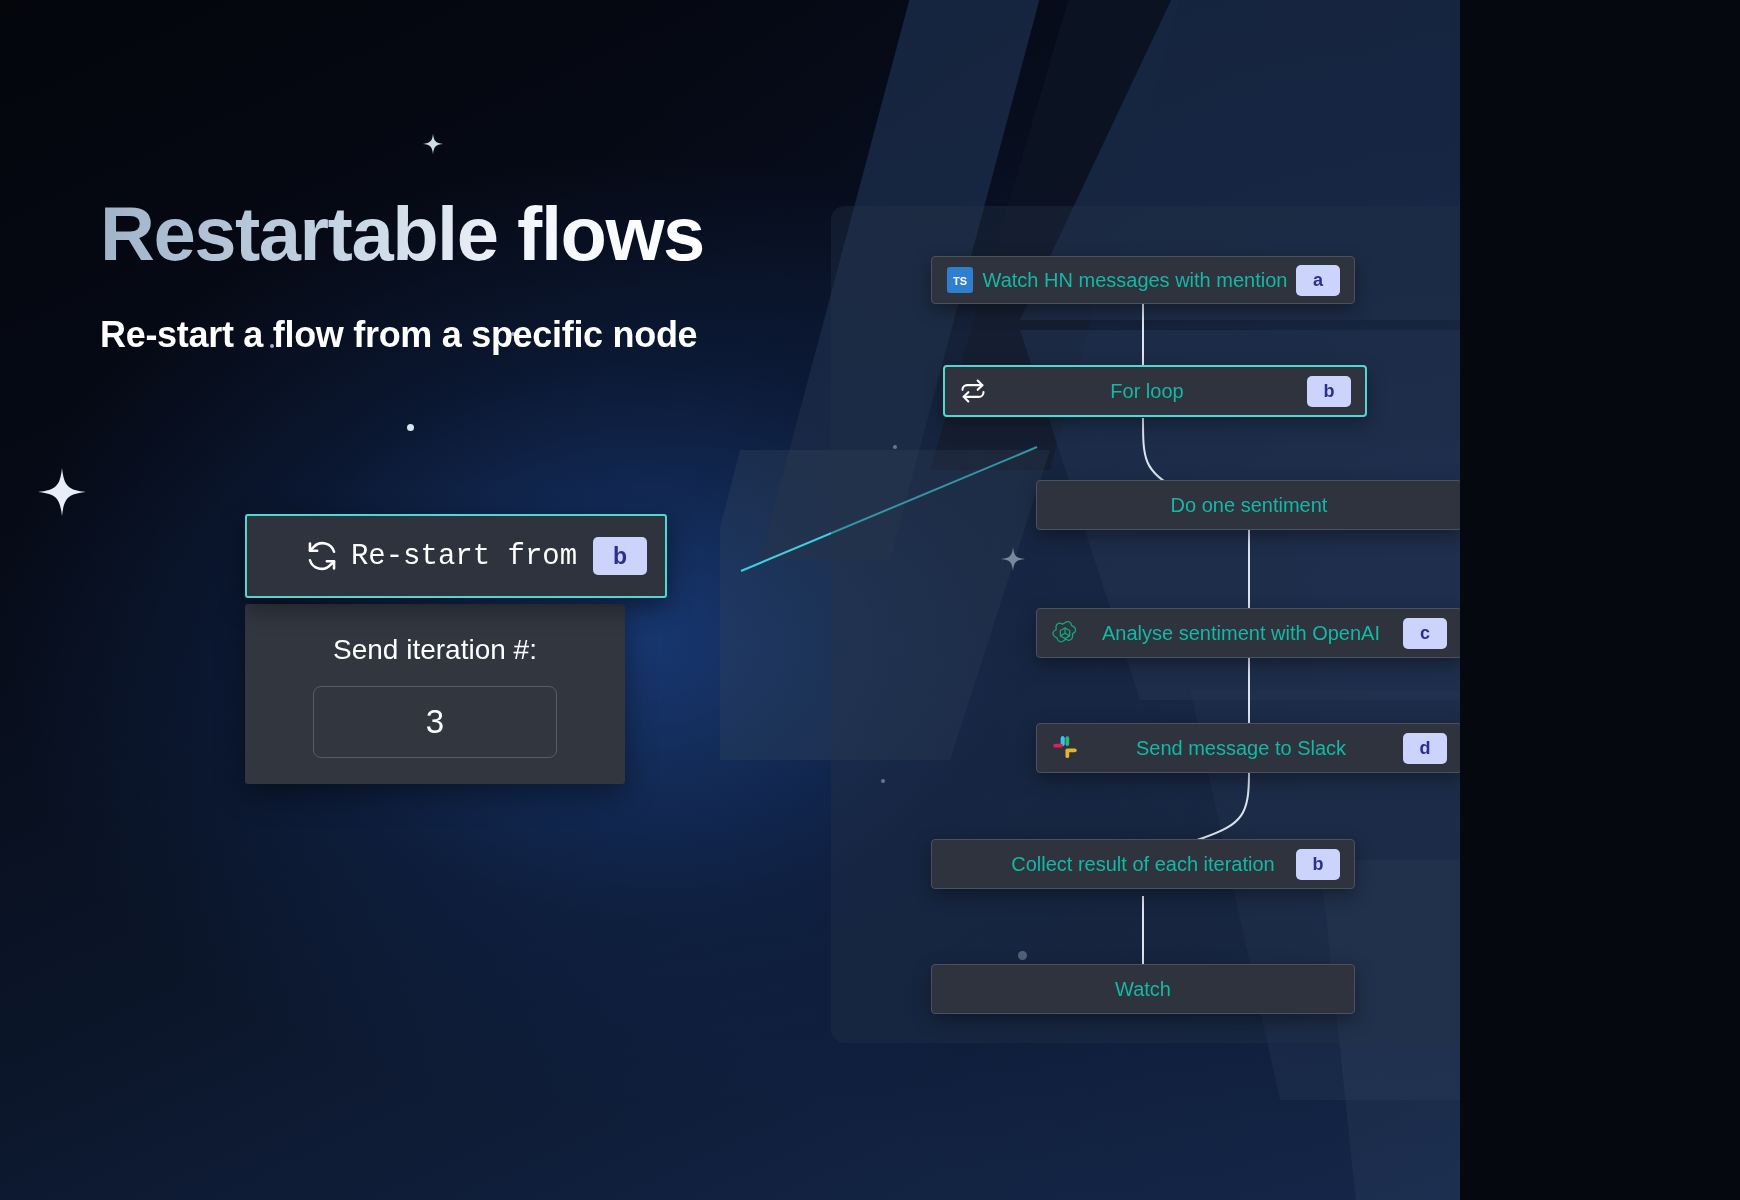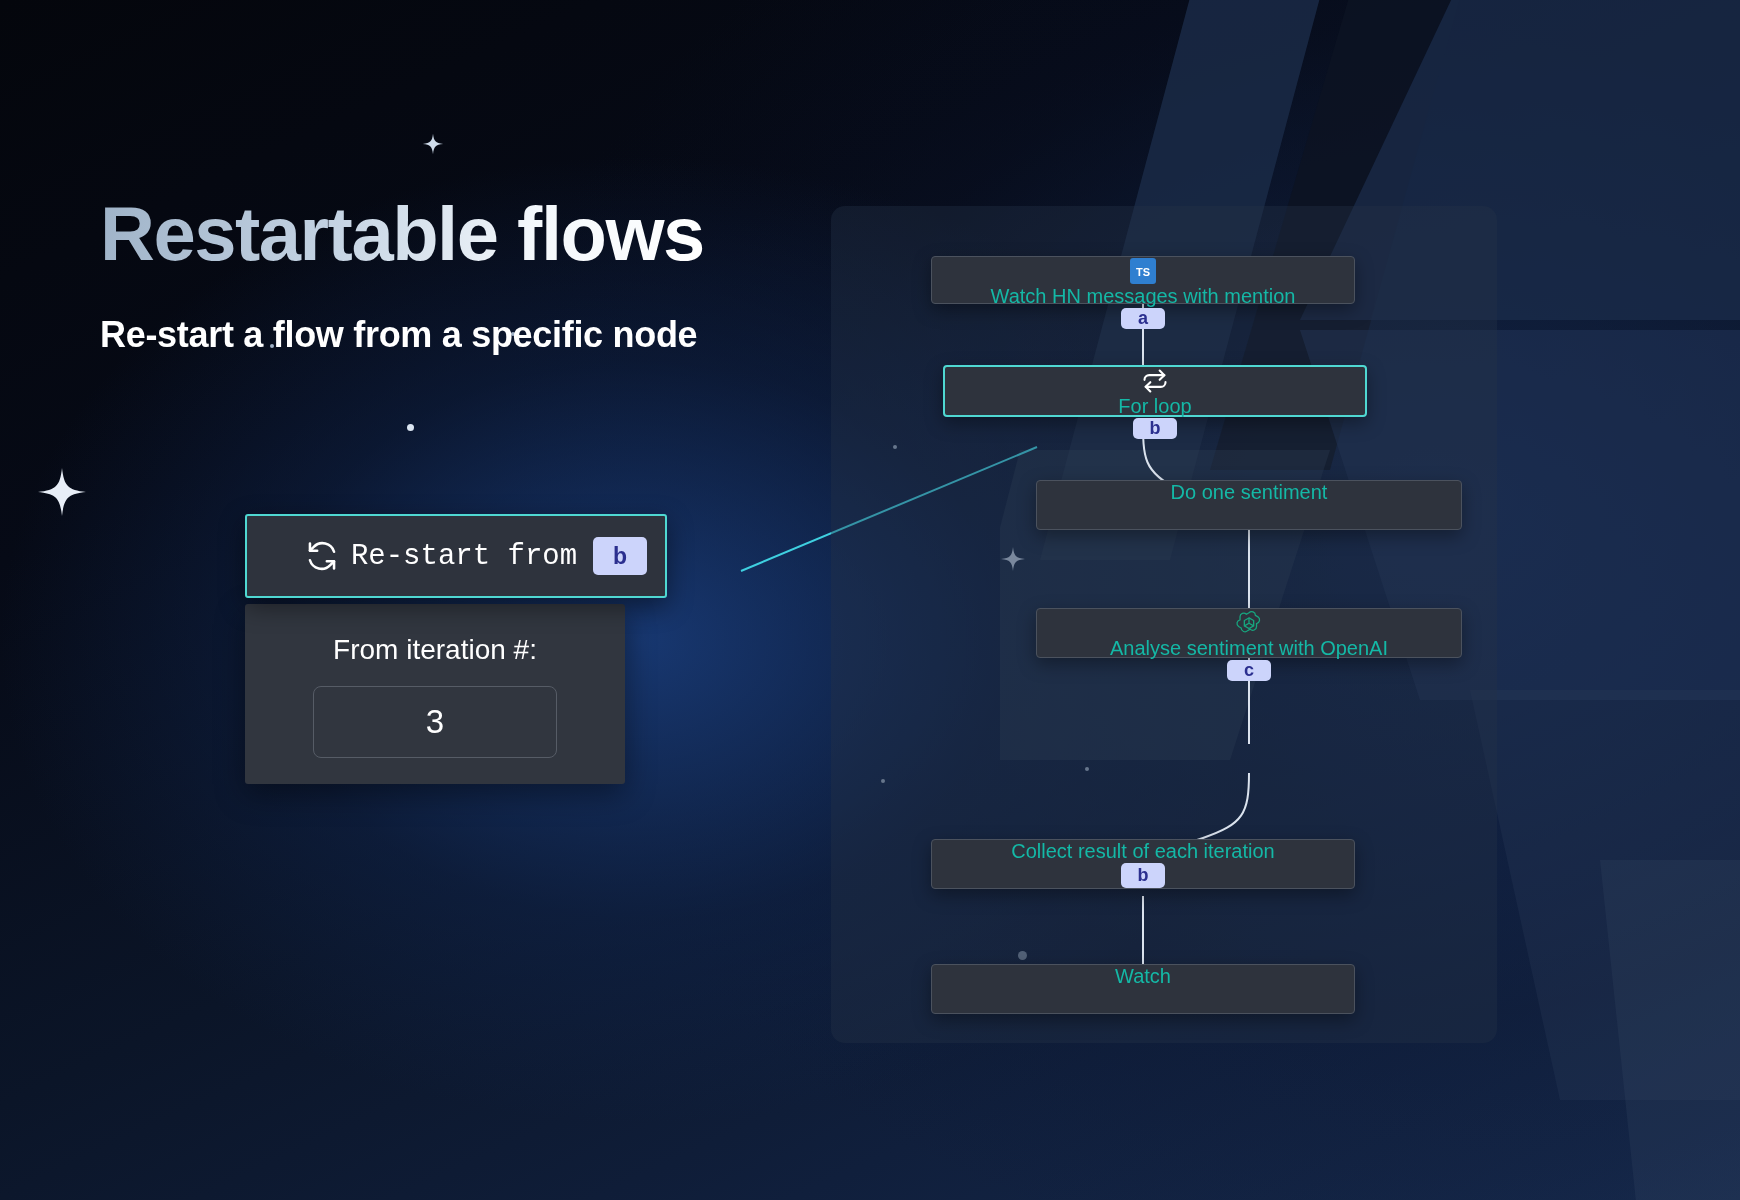--- a/index.html
+++ b/index.html
@@ -7,21 +7,21 @@
   html, body {
     width: 1740px;
     height: 1200px;
     overflow: hidden;
     background: #05080f;
     font-family: "Liberation Sans", sans-serif;
   }
 
   #stage {
     position: relative;
-    width: 1740px;
+    width: 1460px;
     height: 1200px;
     overflow: hidden;
     background:
       radial-gradient(ellipse 820px 620px at 640px 640px, rgba(26,62,126,0.85) 0%, rgba(16,38,80,0.45) 45%, rgba(7,12,26,0) 78%),
       radial-gradient(ellipse 1100px 900px at 1420px 520px, rgba(24,48,96,0.55) 0%, rgba(10,20,46,0.25) 55%, rgba(5,8,15,0) 85%),
       linear-gradient(155deg, #04060c 0%, #060a16 28%, #0b1528 55%, #101f3c 78%, #16294c 100%);
   }
 
   
   .bg-geo { position: absolute; inset: 0; overflow: hidden; pointer-events: none; }
@@ -139,21 +139,20 @@
 
   .node {
     position: absolute;
     background: #2e333d;
     border: 1px solid #4b525e;
     border-radius: 4px;
     display: flex;
     align-items: center;
     padding: 0 14px;
     box-shadow: 0 6px 18px rgba(0,0,0,0.35);
-    flex-direction: column;
   }
   .node.highlight { border: 2px solid #4fd8d2; margin-left: 12px; }
   .node-icon { width: 28px; height: 28px; flex: 0 0 auto; display: flex; align-items: center; justify-content: center; }
   .node-label {
     flex: 1;
     text-align: center;
     font-size: 20px;
     color: #14b8a6;
     white-space: nowrap;
   }
@@ -212,21 +211,21 @@
         <path d="M20.5 9A8.5 8.5 0 0 0 6.2 5.6L3.5 8.1"></path>
         <polyline points="3.5,3.2 3.5,8.3 8.6,8.3"></polyline>
         <path d="M3.5 15a8.5 8.5 0 0 0 14.3 3.4l2.7-2.5"></path>
         <polyline points="20.5,20.8 20.5,15.7 15.4,15.7"></polyline>
       </svg>
       <span class="restart-label">Re-start from</span>
       <span class="badge badge-lg">b</span>
     </div>
 
     <div class="iteration-panel">
-      <div class="iteration-label">From iteration #:</div>
+      <div class="iteration-label">Send iteration #:</div>
       <input class="iteration-input" type="text" value="3" style="">
     </div>
   </div>
 
   <div class="flow-panel"></div>
 
   <svg class="edge" style="left:831px;top:206px" width="920" height="900">
 
     <line x1="312" y1="90" x2="312" y2="159" stroke="#dbe3ee" stroke-width="2"></line>
 
@@ -278,20 +277,38 @@
         <svg width="30" height="30" viewBox="0 0 24 24" fill="none" stroke="#17a67f" stroke-width="1.1">
           <path d="M11.99 3.2a3.2 3.2 0 0 1 5.49 2.25l2.19 1.26a3.2 3.2 0 0 1-1.2 5.79v2.53a3.2 3.2 0 0 1-5.49 2.25l-2.19 1.27a3.2 3.2 0 0 1-5.49-2.25l-2.19-1.27a3.2 3.2 0 0 1 1.2-5.78V6.72a3.2 3.2 0 0 1 5.49-2.25z"></path>
           <path d="M12 7.6 16 9.9v4.6L12 16.8 8 14.5V9.9z"></path>
           <path d="M12 7.6v4.6l4 2.3M12 12.2 8 14.5"></path>
         </svg>
       </span>
       <span class="node-label">Analyse sentiment with OpenAI</span>
       <span class="badge badge-sm">c</span>
     </div>
 
+    <div class="node" style="left:205px;top:517px;width:426px;height:50px">
+      <span class="node-icon">
+        <svg width="28" height="28" viewBox="0 0 24 24">
+          <g fill="#36c5f0">
+            <rect x="8.4" y="2" width="3.2" height="8.2" rx="1.6"></rect>
+            <rect x="2" y="6.9" width="8.2" height="3.2" rx="1.6" fill="#e01e5a" opacity="0"></rect>
+          </g>
+          <rect x="8.4" y="2" width="3.2" height="8.2" rx="1.6" fill="#36c5f0"></rect>
+          <rect x="2" y="8.4" width="8.2" height="3.2" rx="1.6" fill="#e01e5a"></rect>
+          <rect x="12.4" y="12.4" width="3.2" height="8.2" rx="1.6" fill="#ecb22e"></rect>
+          <rect x="13.8" y="8.4" width="8.2" height="3.2" rx="1.6" fill="#2eb67d" opacity="0"></rect>
+          <rect x="12.4" y="2" width="3.2" height="8.2" rx="1.6" fill="#2eb67d"></rect>
+          <rect x="13.8" y="12.4" width="8.2" height="3.2" rx="1.6" fill="#ecb22e"></rect>
+        </svg>
+      </span>
+      <span class="node-label">Send message to Slack</span>
+      <span class="badge badge-sm">d</span>
+    </div>
 
     <div class="node" style="left:100px;top:633px;width:424px;height:50px">
       <span class="node-spacer"></span>
       <span class="node-label">Collect result of each iteration</span>
       <span class="badge badge-sm">b</span>
     </div>
 
     <div class="node" style="left:100px;top:758px;width:424px;height:50px">
       <span class="node-spacer"></span>
       <span class="node-label">Watch</span>

